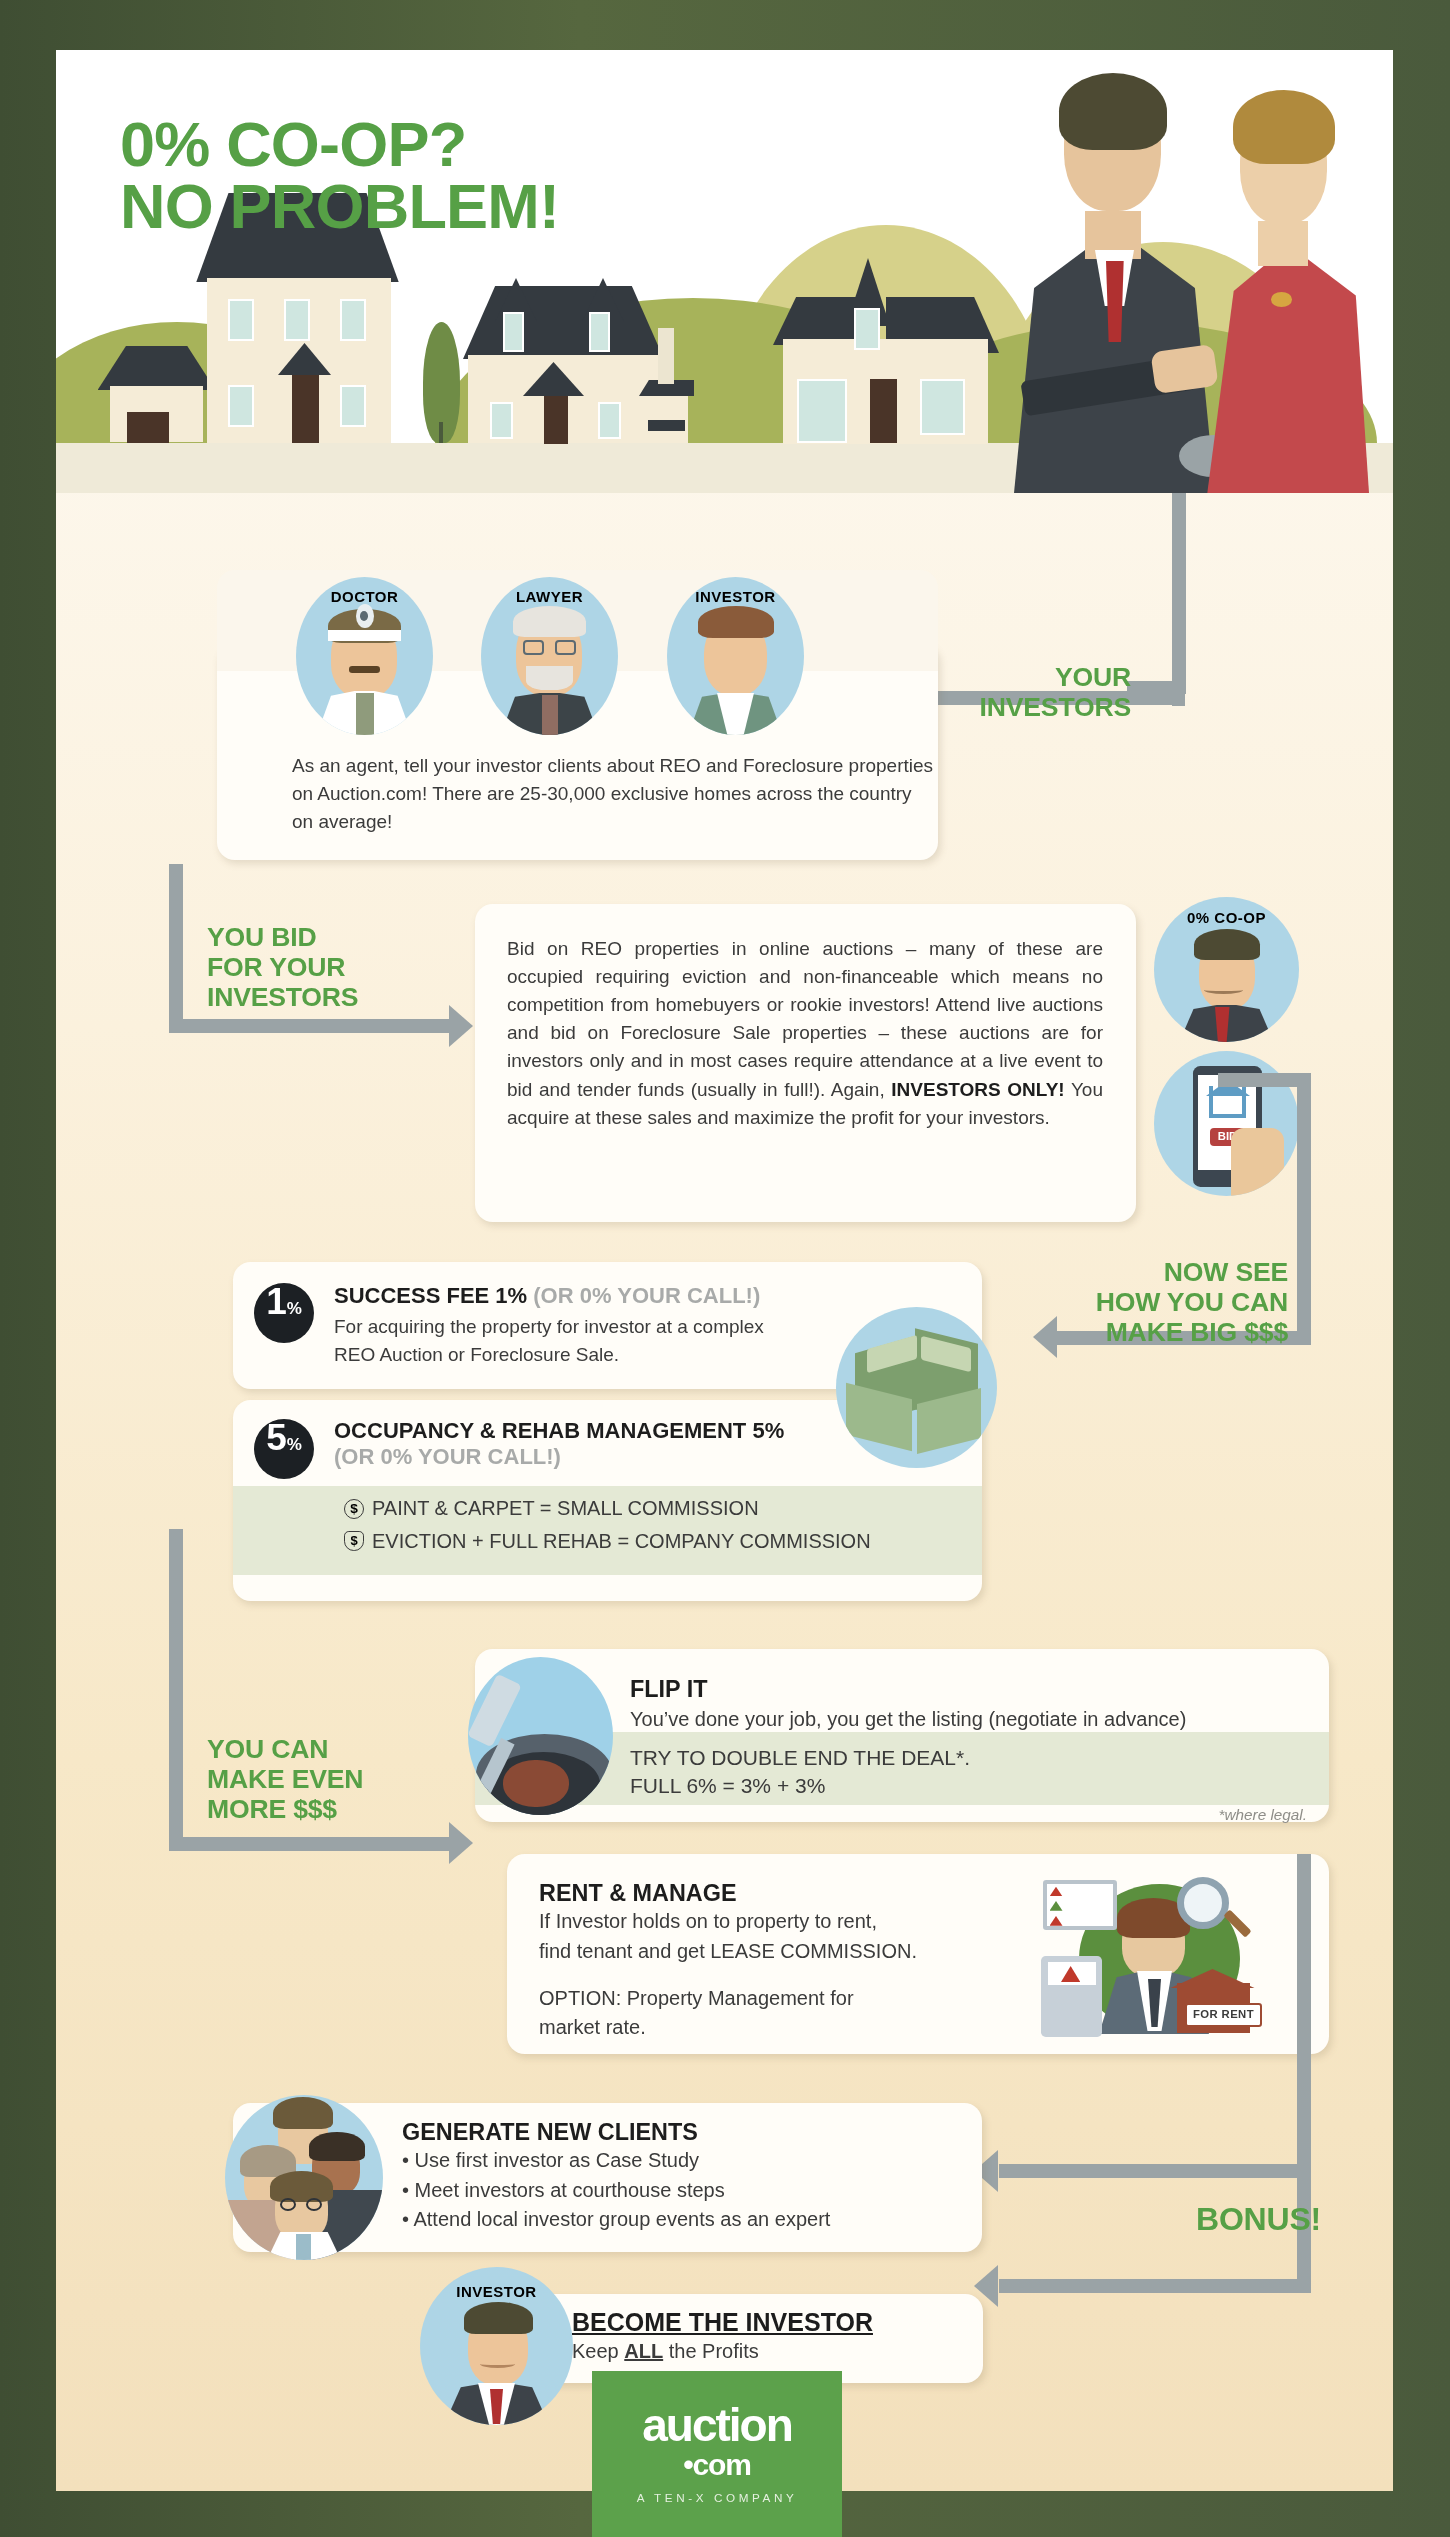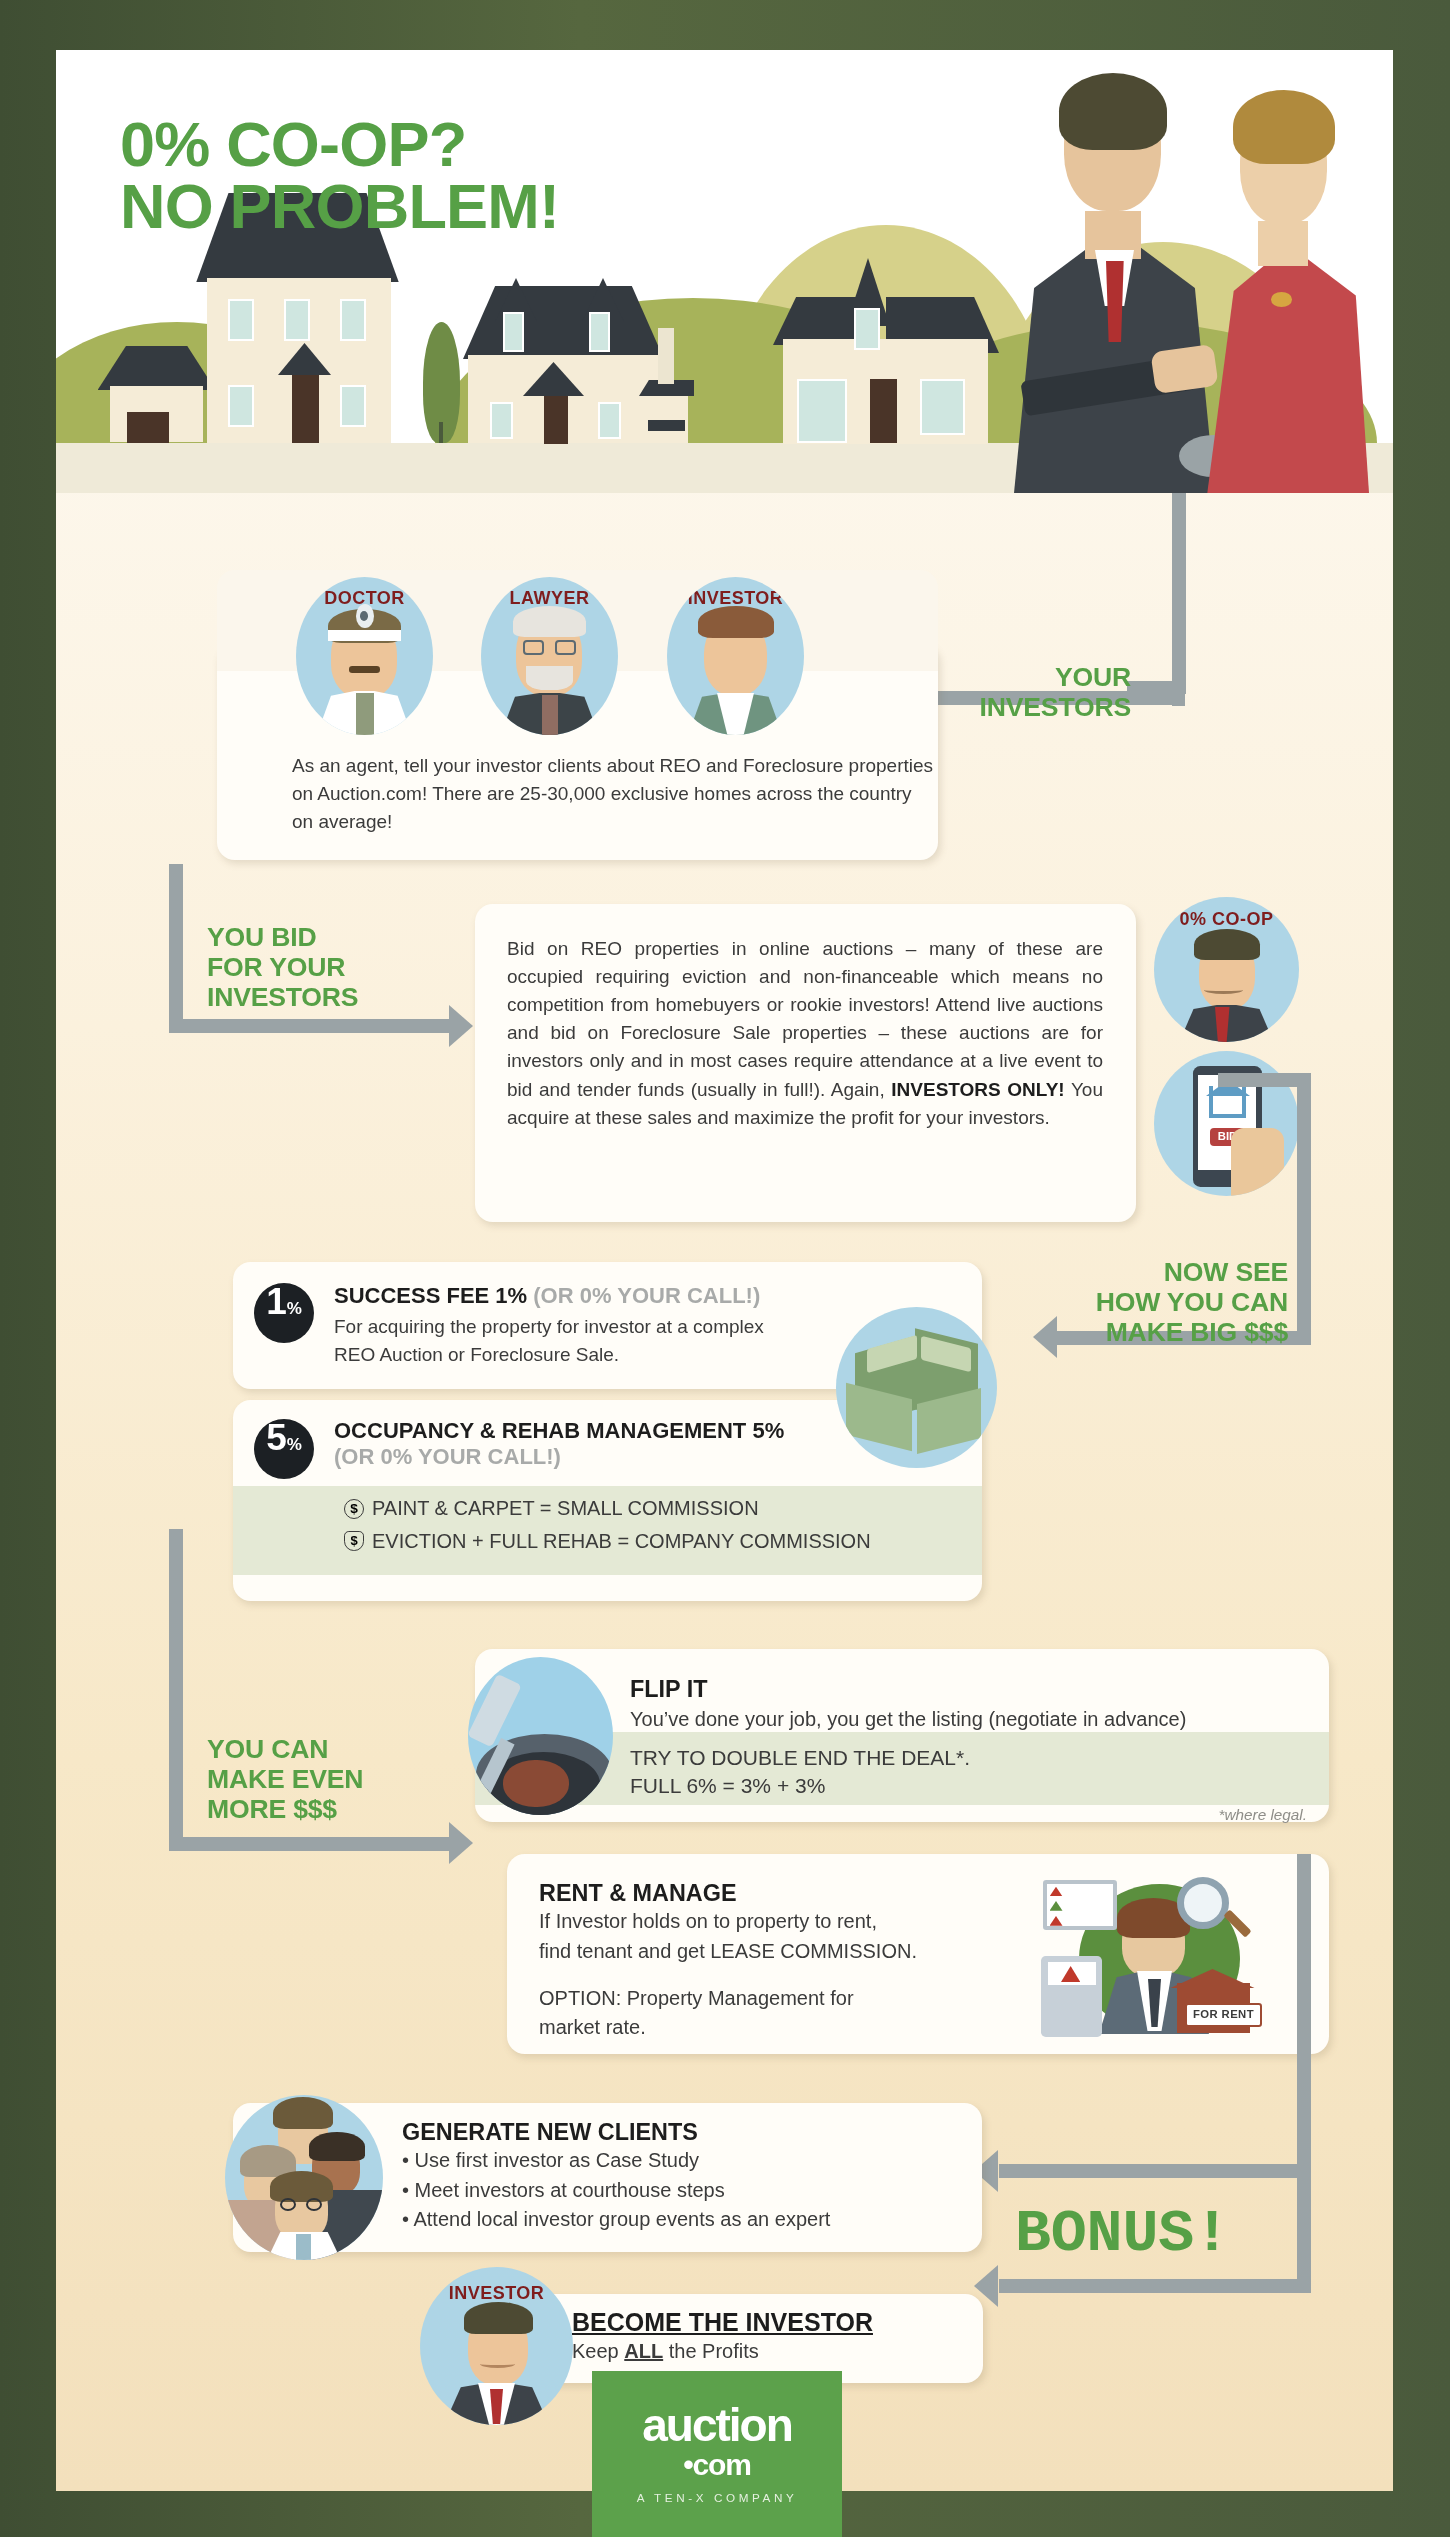--- a/index.html
+++ b/index.html
@@ -36,22 +36,22 @@
   #hero-title div { font-size:63px; font-weight:bold; color:#56a046; letter-spacing:-0.8px; }
 
   
   .person { position:absolute; }
 
   
   .card { position:absolute; background:#fffdf8; border-radius:17.7px; box-shadow: 2.4px 4px 7.3px rgba(120,100,70,.17); }
   .greenband { position:absolute; background:#e4e9d5; }
   .steplabel { position:absolute; color:#56a046; font-weight:bold; font-size:26.6px; line-height:1.13; letter-spacing:-0.2px; }
   .avatar { position:absolute; border-radius:50%; background:#aed5e6; overflow:hidden; }
-  .avatar .cap { position:absolute; top:7%; left:0; width:100%; text-align:center; font-size:18px;
-                 font-weight:bold; color:#7f1d1d; letter-spacing:0.5px; z-index:5;}
+  .avatar .cap { position:absolute; top:7%; left:0; width:100%; text-align:center; font-size:15px;
+                 font-weight:bold; color:#000000; letter-spacing:0.5px; z-index:5;}
   .arrow { position:absolute; background:#9aa3a6; }
   .ahead { position:absolute; width:0; height:0; }
   .ahead.left  { border-top:21px solid transparent; border-bottom:21px solid transparent; border-right:24px solid #9aa3a6; }
   .ahead.right { border-top:21px solid transparent; border-bottom:21px solid transparent; border-left:24px solid #9aa3a6; }
   .corner { position:absolute; border:13.7px solid #9aa3a6; }
 
   .body-txt { color:#3b3b3b; font-size:19px; line-height:1.48; }
   .hdr { font-weight:bold; color:#1d1d1d; }
   .badge { position:absolute; width:60px; height:60px; border-radius:50%; background:#1c2024;
            color:#fff; display:flex; align-items:baseline; justify-content:center; }
@@ -344,21 +344,21 @@
     <div style="position:absolute;left:150px;top:134px;width:77px;height:24px;background:#fff;border:2.4px solid #9e4b33;border-radius:3.2px;font-size:11.3px;font-weight:bold;color:#3b3b3b;text-align:center;line-height:19.3px;letter-spacing:0.4px;">FOR RENT</div>
   </div>
 
   <div style="position:absolute;left:1241px;top:1804px;width:13.7px;height:322px;background:#9aa3a6;"></div>
   <div style="position:absolute;left:943px;top:2114px;width:312px;height:13.7px;background:#9aa3a6;"></div>
   <div class="ahead left" style="left:918px;top:2100px;"></div>
   <div style="position:absolute;left:1241px;top:2114px;width:13.7px;height:129px;background:#9aa3a6;"></div>
   <div style="position:absolute;left:943px;top:2229px;width:312px;height:13.7px;background:#9aa3a6;"></div>
   <div class="ahead left" style="left:918px;top:2215px;"></div>
 
-  <div class="steplabel" style="left:959px;top:2151px;width:306px;text-align:left;font-size:60px;font-family:Liberation Mono, monospace;">BONUS!</div>
+  <div class="steplabel" style="left:959px;top:2151px;width:306px;text-align:right;font-size:32px;">BONUS!</div>
 
   <div class="card" style="left:177px;top:2053px;width:749px;height:149px;"></div>
   <div class="avatar" style="left:169px;top:2045px;width:158px;height:165px;">
     <div style="position:absolute;left:53px;top:8px;width:50px;height:61px;background:#e8c8a0;border-radius:46% 46% 40% 40%;"></div>
     <div style="position:absolute;left:48px;top:1.6px;width:60px;height:32px;background:#6b5a3a;border-radius:52% 52% 20% 20%;"></div>
     <div style="position:absolute;left:87px;top:44px;width:48px;height:56px;background:#a8724f;border-radius:46% 46% 40% 40%;"></div>
     <div style="position:absolute;left:84px;top:37px;width:56px;height:29px;background:#3a3026;border-radius:52% 52% 20% 20%;"></div>
     <div style="position:absolute;left:19.3px;top:58px;width:47px;height:56px;background:#e8c8a0;border-radius:46% 46% 40% 40%;"></div>
     <div style="position:absolute;left:14.5px;top:50px;width:56px;height:32px;background:#a79a84;border-radius:52% 52% 18% 18%;"></div>
     <div style="position:absolute;left:0;top:105px;width:69px;height:60px;background:#c2a490;"></div>

